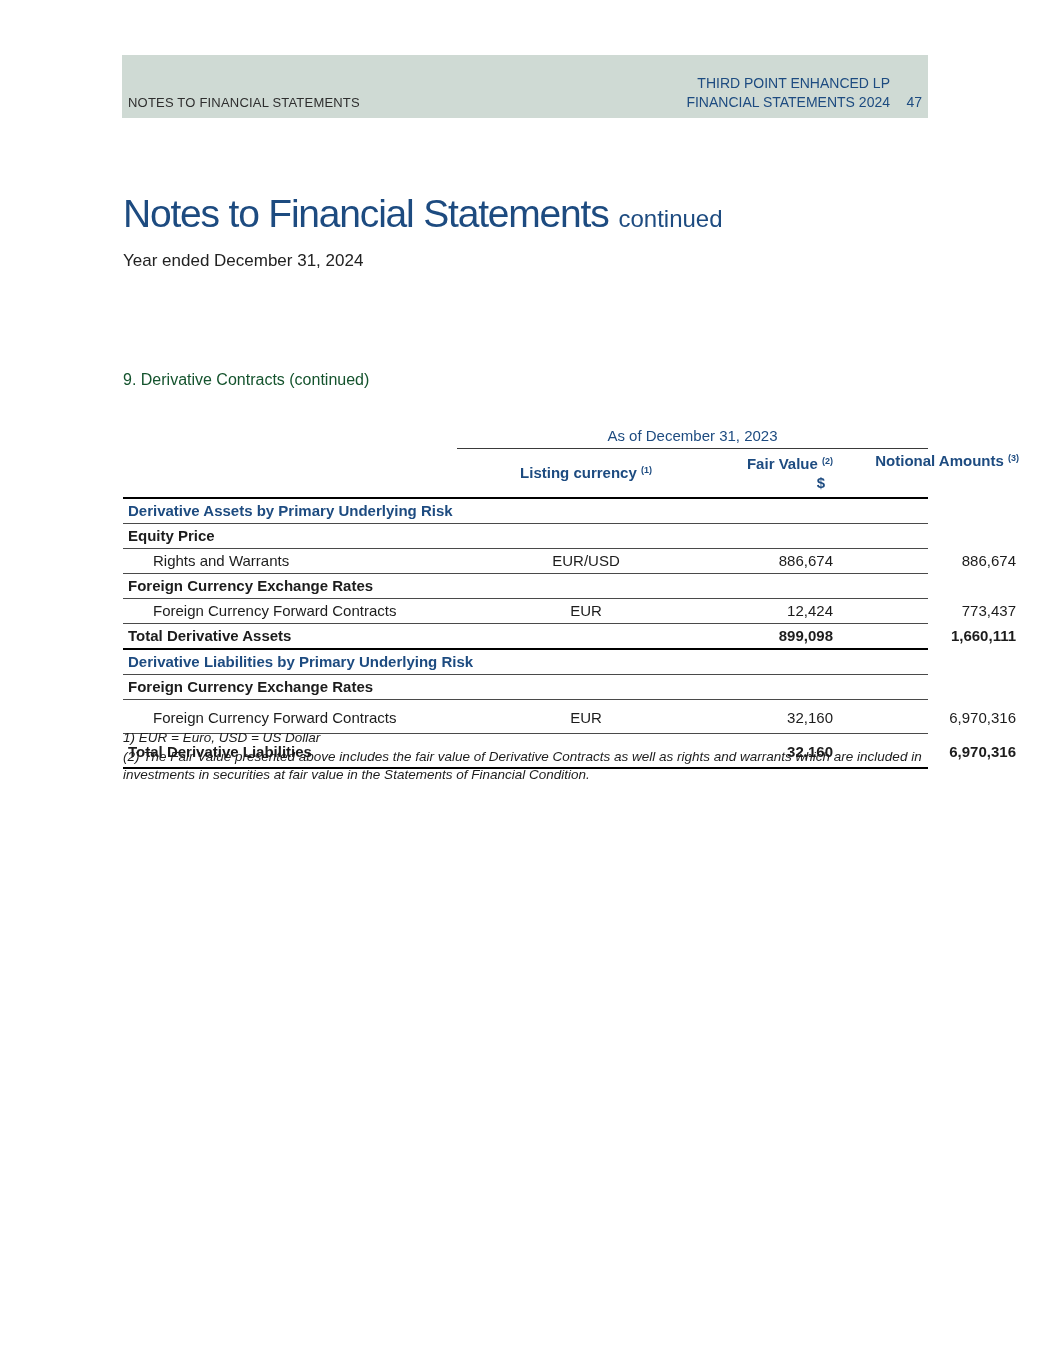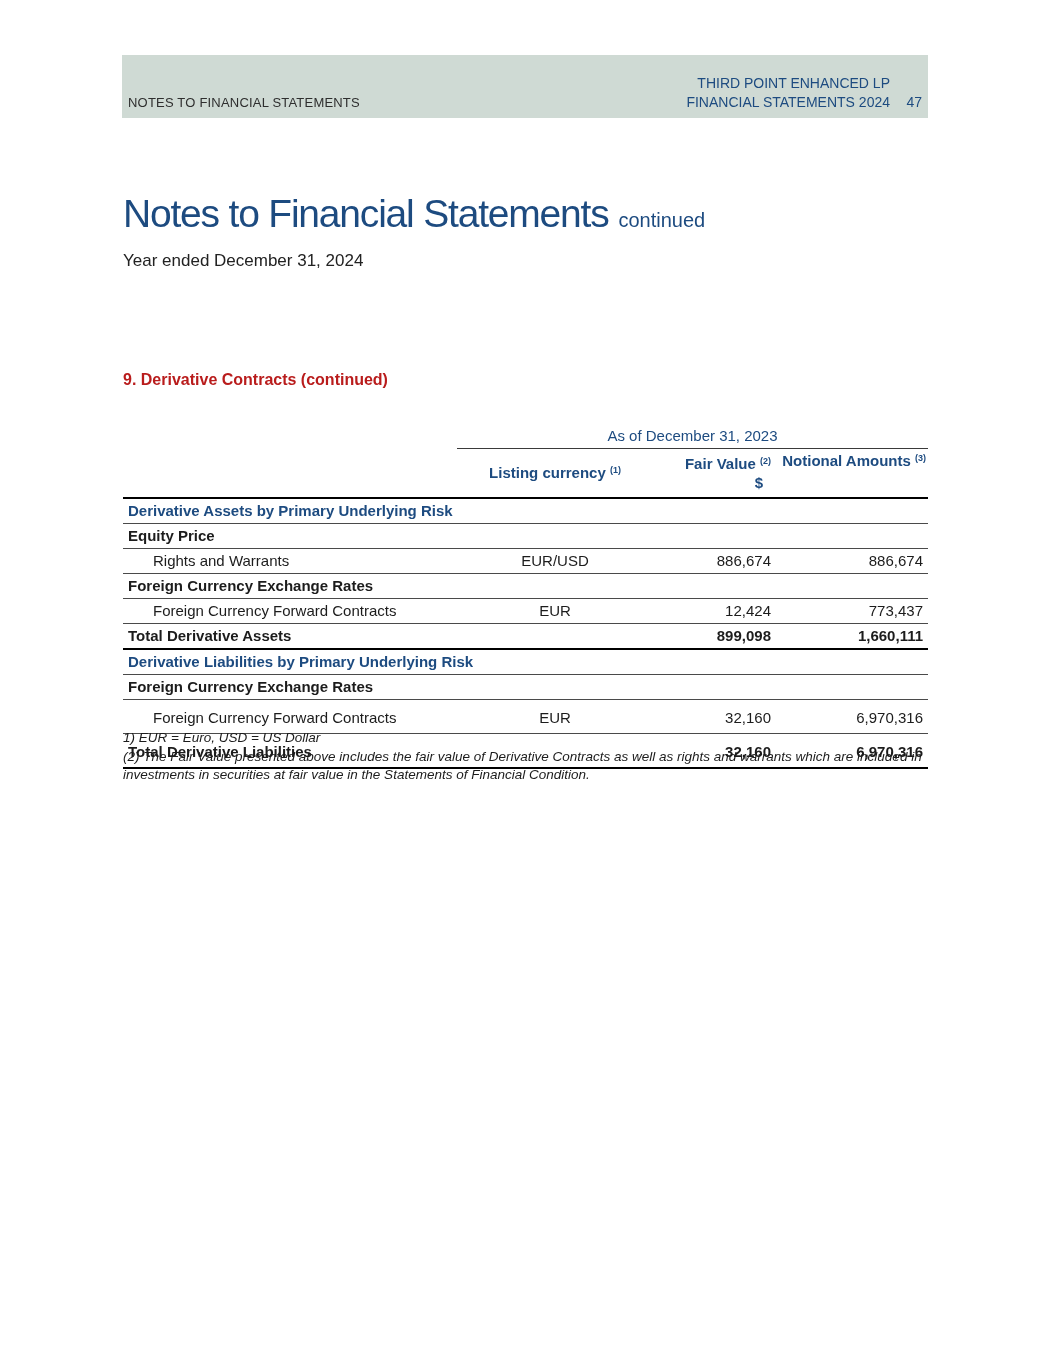--- a/index.html
+++ b/index.html
@@ -13,31 +13,31 @@
   .band { position:absolute; left:122px; top:55px; width:806px; height:63px; background:#cfdad4; }
   .band-left { position:absolute; left:6px; bottom:8px; font-size:13px; color:#2e2e2e; letter-spacing:0.2px; }
   .band-right { position:absolute; right:6px; bottom:6px; text-align:right; color:#1d4b80; font-size:14px; line-height:19px; }
   .band-right .line1 { margin-right:32px; }
   .band-right .line2 { display:flex; justify-content:flex-end; align-items:baseline; }
   .band-right .pagenum { display:inline-block; width:32px; text-align:right; }
 
   
   .title-block { position:absolute; left:123px; top:192px; }
   .doc-title { font-size:39px; letter-spacing:-1.2px; color:#1d4b80; font-weight:400; white-space:nowrap; }
-  .doc-title .continued { font-size:20px; letter-spacing:0; margin-left:10px; }
+  .doc-title .continued { font-size:24px; letter-spacing:0; margin-left:10px; }
   .doc-subtitle { margin-top:15px; font-size:17px; color:#222222; }
 
   
-  .section-heading { position:absolute; left:123px; top:371px; font-size:16px; font-weight:bold; color:#b91c1c;text-align:right; }
+  .section-heading { position:absolute; left:123px; top:371px; font-size:16px; font-weight:normal; color:#14532d;text-align:right; }
 
   
   .fin-table { position:absolute; left:123px; top:427px; width:805px; font-size:15px; }
   .period { margin-left:334px; width:471px; text-align:center; font-weight:normal; color:#1d4b80;
             padding-bottom:4px; border-bottom:1.5px solid #3a3a3a; }
-  .grid { display:grid; grid-template-columns:334px 196px 118px 157px; }
+  .grid { display:grid; grid-template-columns:334px 196px 118px 157px;gap:31px; }
   .cols { padding-top:3px; padding-bottom:5px; border-bottom:2px solid #000; color:#1d4b80; font-weight:bold; min-height:42px; }
   .cols .c-listing { grid-column:2; align-self:center; text-align:center; }
   .cols .c-fair { grid-column:3; align-self:start; text-align:right; line-height:19px; }
   .cols .c-fair .unit { padding-right:8px; }
   .cols .c-notional { grid-column:4; align-self:start; text-align:right; padding-right:2px; }
   sup { font-size:9px; vertical-align:5px; }
 
   .row { border-bottom:1px solid #4a4a4a; padding:3px 0 4px 0; }
   .row .label { grid-column:1 / span 2; padding-left:5px; }
   .row.r-data .label { padding-left:30px; }

